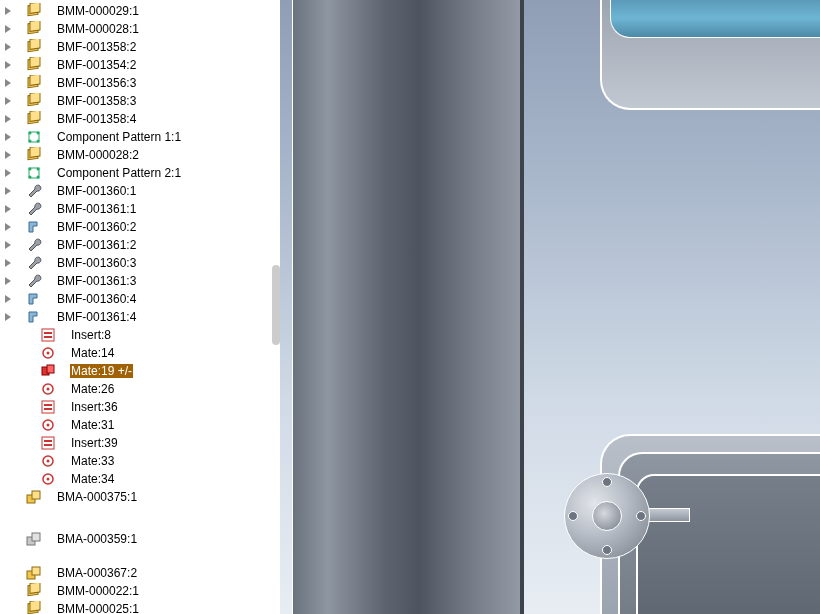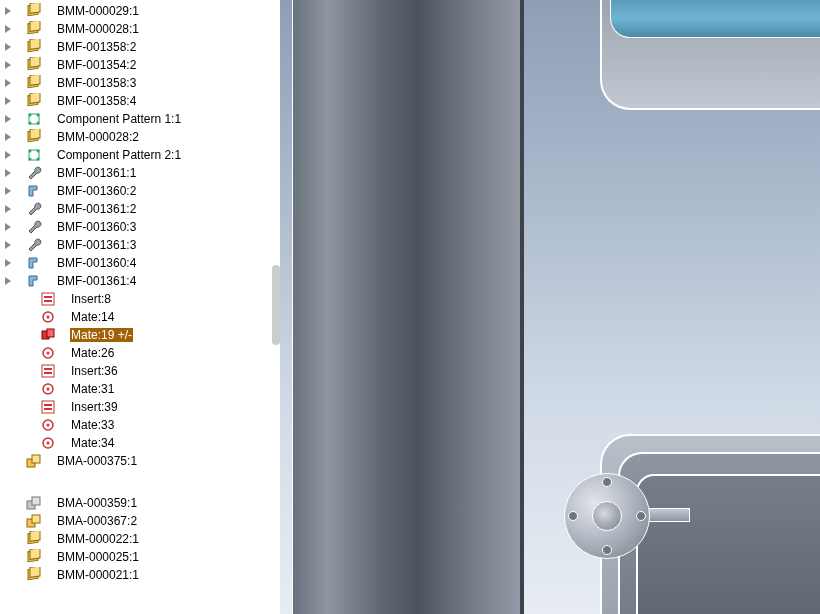--- a/index.html
+++ b/index.html
@@ -99,20 +99,33 @@
         <span class="expander">
           <svg viewBox="0 0 8 8">
             <use href="#ico-expand"></use>
           </svg>
         </span>
         <span class="icon">
           <svg width="16" height="16" viewBox="0 0 16 16">
             <use href="#ico-part-yellow"></use>
           </svg>
         </span>
+        <span class="label">BMF-001356:3</span>
+      </div>
+      <div class="tree-row indent1">
+        <span class="expander">
+          <svg viewBox="0 0 8 8">
+            <use href="#ico-expand"></use>
+          </svg>
+        </span>
+        <span class="icon">
+          <svg width="16" height="16" viewBox="0 0 16 16">
+            <use href="#ico-part-yellow"></use>
+          </svg>
+        </span>
         <span class="label">BMF-001358:3</span>
       </div>
       <div class="tree-row indent1">
         <span class="expander">
           <svg viewBox="0 0 8 8">
             <use href="#ico-expand"></use>
           </svg>
         </span>
         <span class="icon">
           <svg width="16" height="16" viewBox="0 0 16 16">
@@ -164,20 +177,33 @@
         <span class="expander">
           <svg viewBox="0 0 8 8">
             <use href="#ico-expand"></use>
           </svg>
         </span>
         <span class="icon">
           <svg width="16" height="16" viewBox="0 0 16 16">
             <use href="#ico-wrench"></use>
           </svg>
         </span>
+        <span class="label">BMF-001360:1</span>
+      </div>
+      <div class="tree-row indent1">
+        <span class="expander">
+          <svg viewBox="0 0 8 8">
+            <use href="#ico-expand"></use>
+          </svg>
+        </span>
+        <span class="icon">
+          <svg width="16" height="16" viewBox="0 0 16 16">
+            <use href="#ico-wrench"></use>
+          </svg>
+        </span>
         <span class="label">BMF-001361:1</span>
       </div>
       <div class="tree-row indent1">
         <span class="expander">
           <svg viewBox="0 0 8 8">
             <use href="#ico-expand"></use>
           </svg>
         </span>
         <span class="icon">
           <svg width="16" height="16" viewBox="0 0 16 16">
@@ -343,21 +369,21 @@
       </div>
       <div class="tree-row indent1" style="padding-left: 0px; margin-top: 24px;">
         <span class="spacer"></span>
         <span class="icon">
           <svg width="16" height="16" viewBox="0 0 16 16">
             <use href="#ico-assy-grey"></use>
           </svg>
         </span>
         <span class="label">BMA-000359:1</span>
       </div>
-      <div class="tree-row indent1" style="padding-left: 0px;">
+      <div class="tree-row indent1" style="padding-left: 0px; margin-top: 16px;">
         <span class="spacer"></span>
         <span class="icon">
           <svg width="16" height="16" viewBox="0 0 16 16">
             <use href="#ico-assy-yellow"></use>
           </svg>
         </span>
         <span class="label">BMA-000367:2</span>
       </div>
       <div class="tree-row indent1" style="padding-left: 0px;">
         <span class="spacer"></span>

